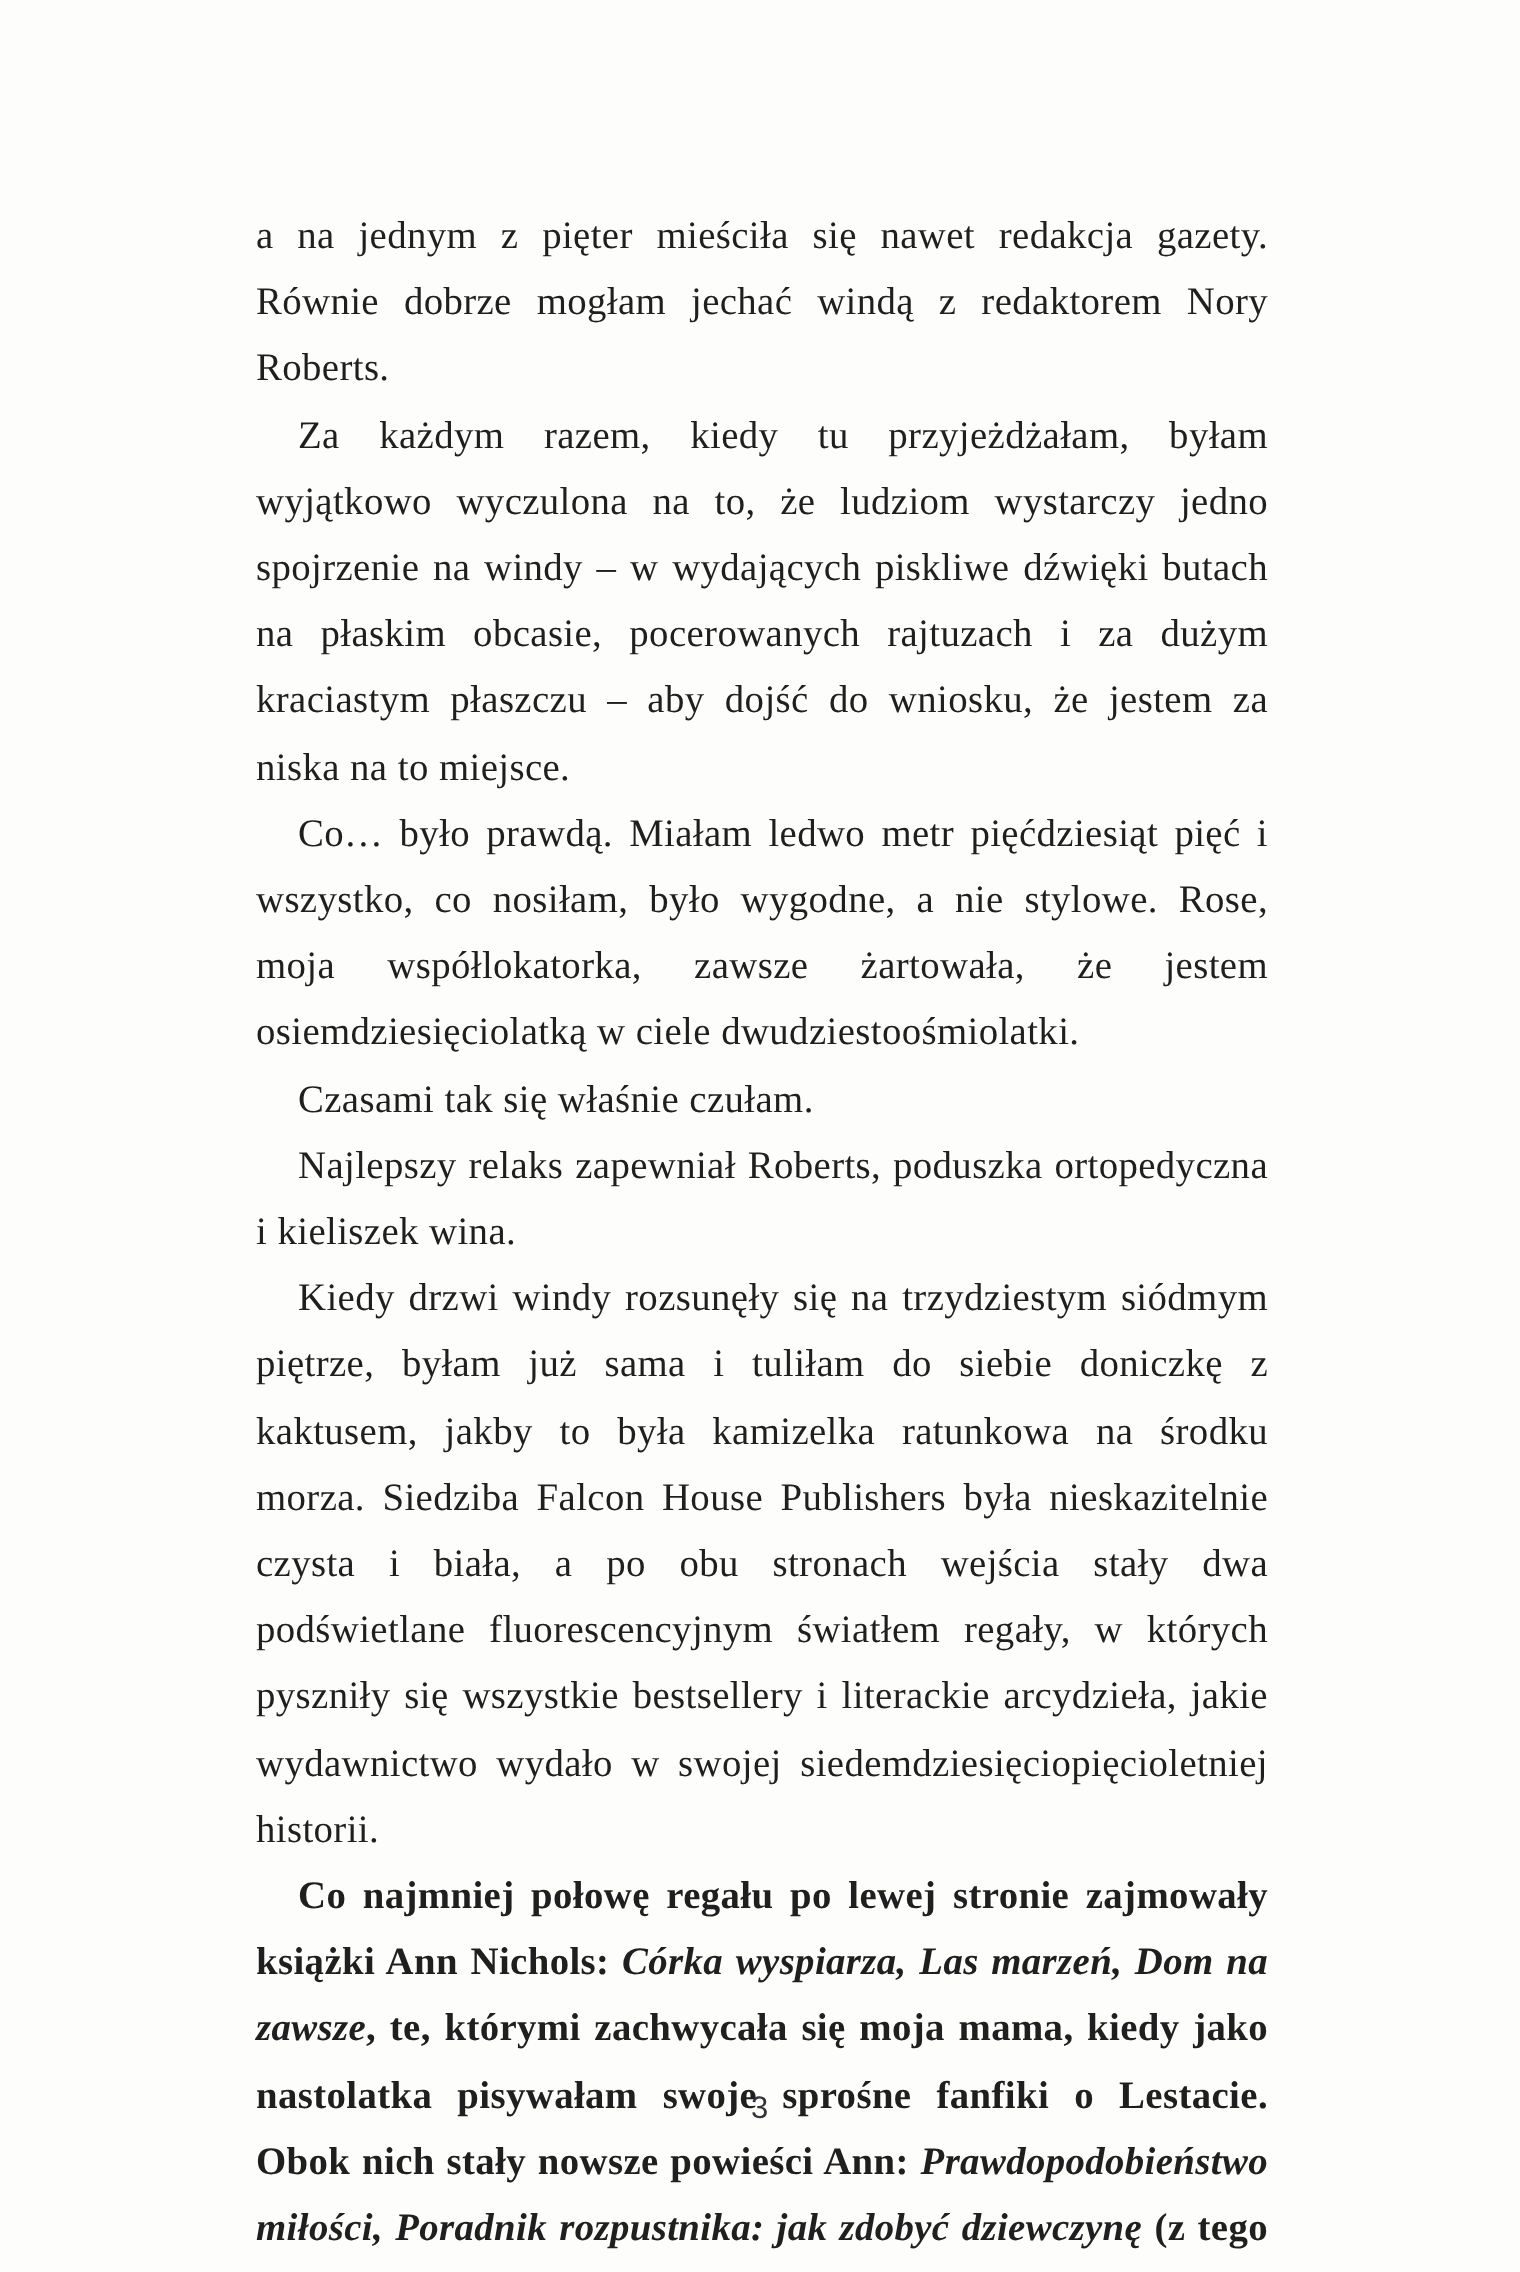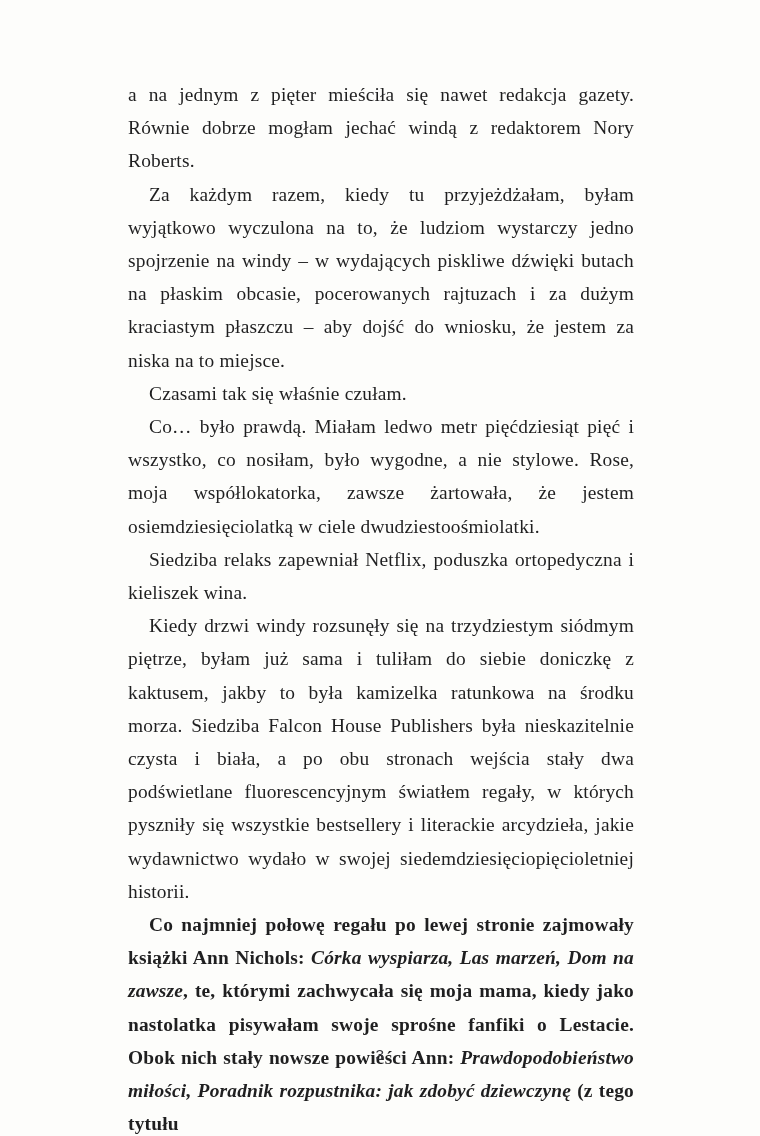--- a/index.html
+++ b/index.html
@@ -41,20 +41,21 @@
   }
 
   .para {
     margin: 0;
     text-indent: 21px;
     text-align: justify;
   }
 
   .para.no-indent {
     text-indent: 0;
+    margin-top: 24px;
   }
 
   .para:last-child {
     text-align: justify;
     font-weight: bold;
   }
 
   .ital {
     font-style: italic;
   }
@@ -75,25 +76,25 @@
 <body>
 
 <div class="page">
 
   <div class="text-block">
 
     <p class="para no-indent">a na jednym z pięter mieściła się nawet redakcja gazety. Równie dobrze mogłam jechać windą z redaktorem Nory Roberts.</p>
 
     <p class="para">Za każdym razem, kiedy tu przyjeżdżałam, byłam wyjątkowo wyczulona na to, że ludziom wystarczy jedno spojrzenie na windy – w wydających piskliwe dźwięki butach na płaskim obcasie, pocerowanych rajtuzach i za dużym kraciastym płaszczu – aby dojść do wniosku, że jestem za niska na to miejsce.</p>
 
+    <p class="para">Co… było prawdą. Miałam ledwo metr pięćdziesiąt pięć i wszystko, co nosiłam, było wygodne, a nie stylowe. Rose, moja współlokatorka, zawsze żartowała, że jestem osiemdziesięciolatką w ciele dwudziestoośmiolatki.</p>
+
     <p class="para">Czasami tak się właśnie czułam.</p>
 
-    <p class="para">Co… było prawdą. Miałam ledwo metr pięćdziesiąt pięć i wszystko, co nosiłam, było wygodne, a nie stylowe. Rose, moja współlokatorka, zawsze żartowała, że jestem osiemdziesięciolatką w ciele dwudziestoośmiolatki.</p>
-
-    <p class="para">Siedziba relaks zapewniał Netflix, poduszka ortopedyczna i kieliszek wina.</p>
+    <p class="para">Najlepszy relaks zapewniał Roberts, poduszka ortopedyczna i kieliszek wina.</p>
 
     <p class="para">Kiedy drzwi windy rozsunęły się na trzydziestym siódmym piętrze, byłam już sama i tuliłam do siebie doniczkę z kaktusem, jakby to była kamizelka ratunkowa na środku morza. Siedziba Falcon House Publishers była nieskazitelnie czysta i biała, a po obu stronach wejścia stały dwa podświetlane fluorescencyjnym światłem regały, w których pyszniły się wszystkie bestsellery i literackie arcydzieła, jakie wydawnictwo wydało w swojej siedemdziesięciopięcioletniej historii.</p>
 
     <p class="para">
       <span>Co najmniej połowę regału po lewej stronie zajmowały książki Ann Nichols: </span><span class="ital">Córka wyspiarza, Las marzeń, Dom na zawsze</span><span>, te, którymi zachwycała się moja mama, kiedy jako nastolatka pisywałam swoje sprośne fanfiki o Lestacie. Obok nich stały nowsze powieści Ann: </span><span class="ital">Prawdopodobieństwo miłości, Poradnik rozpustnika: jak zdobyć dziewczynę</span><span> (z tego tytułu</span>
     </p>
 
   </div>
 
   <div class="page-number">3</div>

